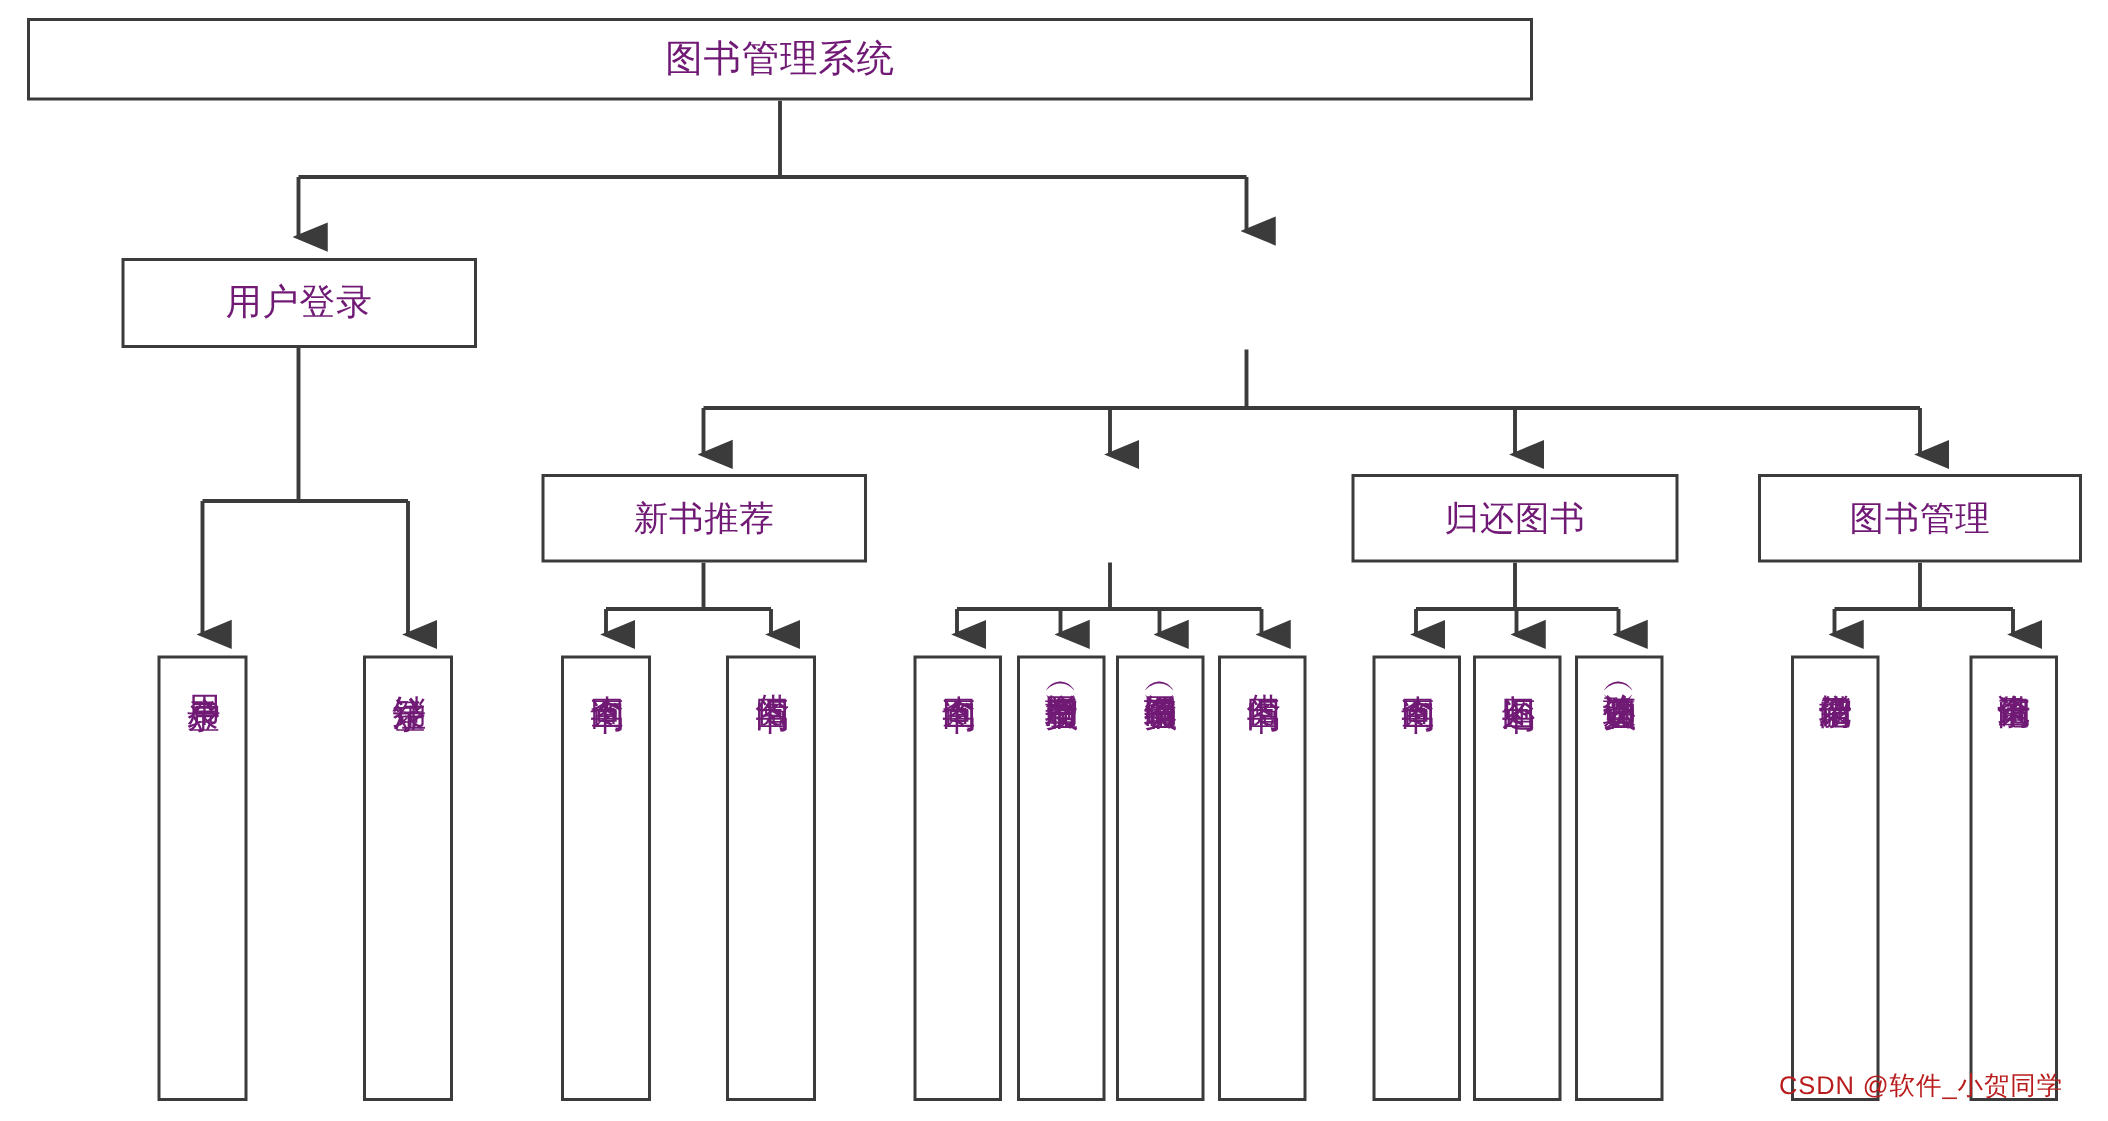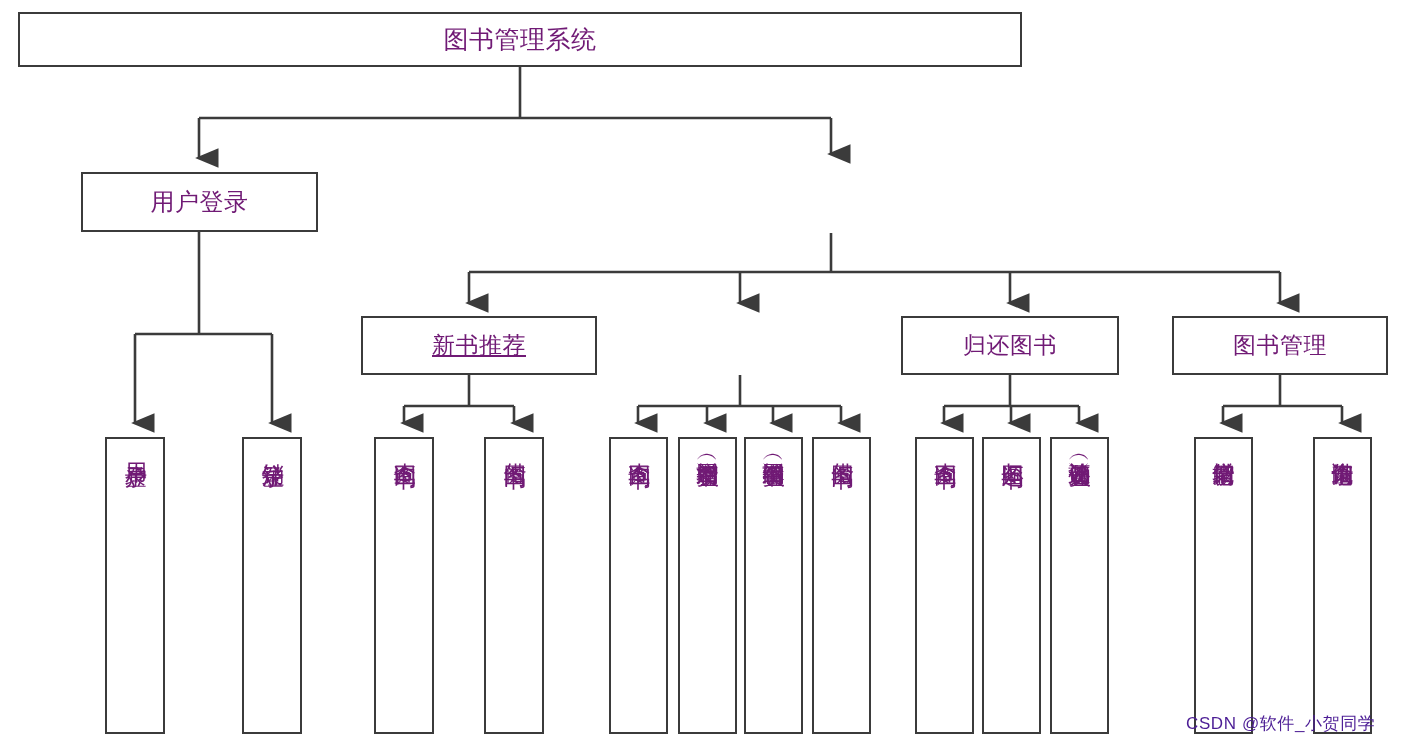--- a/index.html
+++ b/index.html
@@ -63,21 +63,21 @@
   }
   .node.leaf.tall .node-label {
     letter-spacing: 0.5px;
     font-size: 22px;
   }
   #watermark {
     position: absolute;
     left: 1186px;
     top: 712px;
     font-size: 17px;
-    color: #4c1d95;
+    color: #b91c1c;
     letter-spacing: 0.6px;
     white-space: nowrap;
     z-index: 3;
     font-family: "Liberation Sans", "DejaVu Sans", sans-serif;
   }
 </style>
 </head>
 <body>
 
 <div id="diagram-root">
@@ -134,21 +134,21 @@
 
   <div class="node root" style="left:18px; top:12px; width:1004px; height:55px;">
     <span class="node-label">图书管理系统</span>
   </div>
 
   <div class="node branch" style="left:81px; top:172px; width:237px; height:60px;">
     <span class="node-label">用户登录</span>
   </div>
 
 
-  <div class="node sub" style="left:361px; top:316px; width:236px; height:59px;text-decoration:underline;">
+  <div class="node sub" style="left:361px; top:316px; width:217px; height:59px;">
     <span class="node-label">新书推荐</span>
   </div>
 
 
   <div class="node sub" style="left:901px; top:316px; width:218px; height:59px;">
     <span class="node-label">归还图书</span>
   </div>
 
   <div class="node sub" style="left:1172px; top:316px; width:216px; height:59px;">
     <span class="node-label">图书管理</span>

